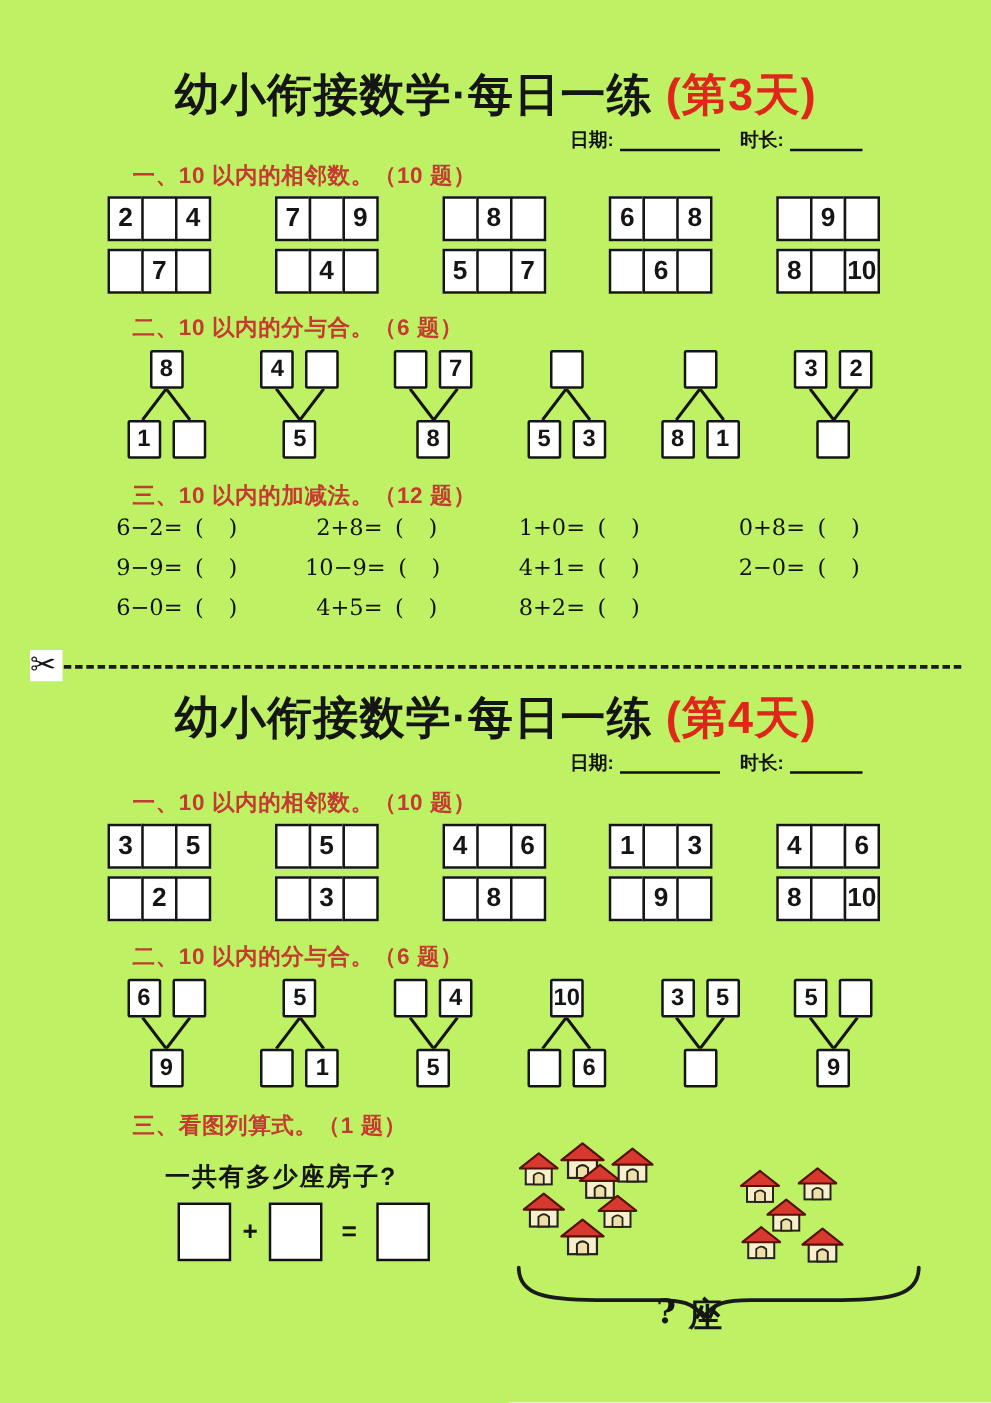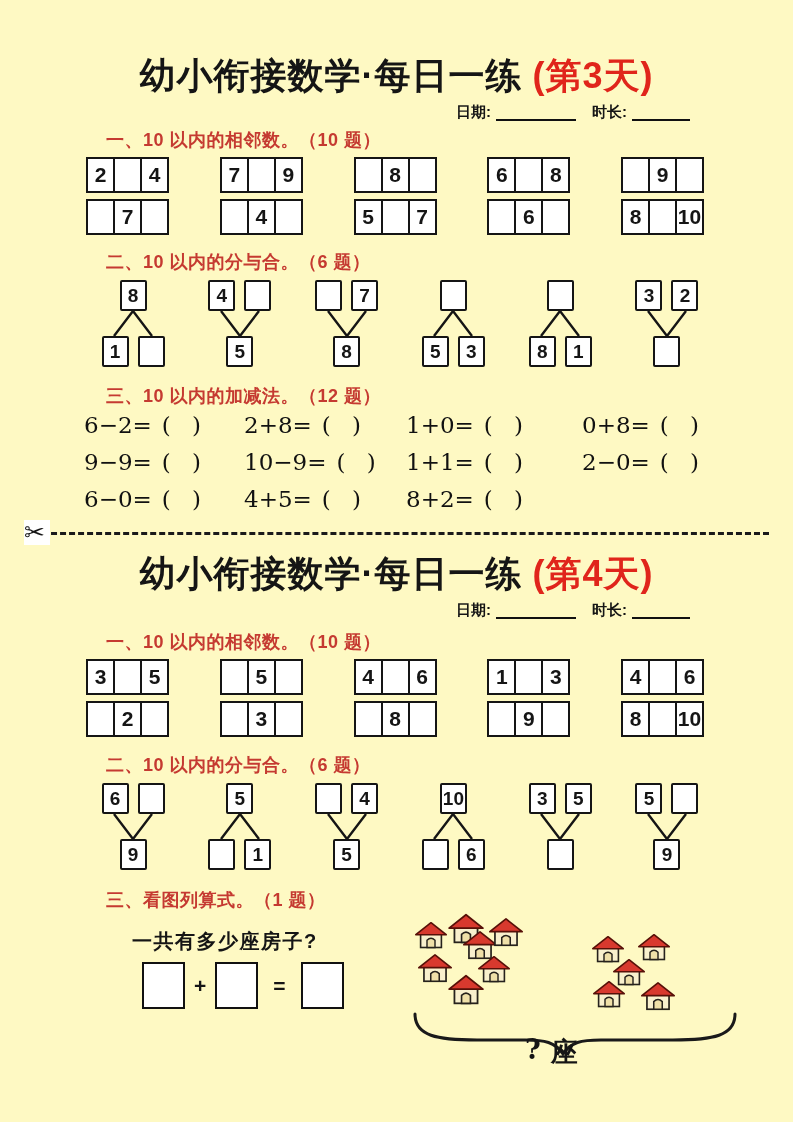--- a/index.html
+++ b/index.html
@@ -1,18 +1,18 @@
 <!DOCTYPE html>
 <html><head>
 <meta charset="utf-8">
 <style>
   * { margin:0; padding:0; box-sizing:border-box; }
   html,body { background:#ffffff; }
   .page {
-    position:relative; width:793px; height:1122px; background:#fef9c3;
+    position:relative; width:793px; height:1122px; background:#bef264;
     font-family:"Liberation Sans","DejaVu Sans",sans-serif; color:#151515; overflow:hidden;
   }
   
   .ttl { position:absolute; width:100%; text-align:center; font-weight:bold;
          font-size:36px; letter-spacing:1px; white-space:nowrap; }
   .ttl .day { color:#e0251b; margin-left:10px; }
   
   .dateline { position:absolute; right:103px; font-size:15px; font-weight:bold;
               display:flex; align-items:flex-end; white-space:nowrap; }
   .ul { display:inline-block; border-bottom:2px solid #111; height:13px; margin:0 0 1px 5px; }
@@ -33,21 +33,21 @@
   .bond { width:96px; }
   .brow { display:flex; justify-content:center; gap:9px; }
   .bcell { width:27px; height:31px; border:2px solid #151515; border-radius:2px;
            display:flex; align-items:center; justify-content:center;
            font-size:19px; font-weight:bold; background:#fff; }
   .blines { display:block; margin:0 auto; width:96px; height:25px; }
   .blines path { stroke:#151515; stroke-width:2.4; fill:none; }
   
   .probs { position:absolute; left:84px; display:grid;
            grid-template-columns:160px 162px 176px 144px; row-gap:11px;
-           font-family:"DejaVu Serif","Liberation Serif",serif; font-size:23px; color:#111; }
+           font-family:"DejaVu Serif","Liberation Serif",serif; font-size:18px; color:#111; }
   .prob { white-space:nowrap; }
   .prob .expr { display:inline-block; min-width:62px; text-align:right; }
   .prob .pn { margin-left:10px; word-spacing:14px; }
   
   .cutline { position:absolute; left:24px; right:24px; top:532px; border-top:3px dashed #1a1a1a; }
   .cutline .sc { position:absolute; left:0px; top:-15px; font-size:25px; line-height:1;
                  background:#fff; padding-right:5px; }
   
   .q-text { position:absolute; left:132px; top:928px; font-size:20px; font-weight:600; letter-spacing:1.5px; }
   .ans-row { position:absolute; left:142px; top:962px; display:flex; align-items:center;
@@ -224,21 +224,21 @@
 
   <div class="shead" style="top:384px">三、10 以内的加减法。（12 题）</div>
 
   <div class="probs" style="top:412px">
     <div class="prob"><span class="expr">6−2=</span><span class="pn">(  )</span></div>
     <div class="prob"><span class="expr">2+8=</span><span class="pn">(  )</span></div>
     <div class="prob"><span class="expr">1+0=</span><span class="pn">(  )</span></div>
     <div class="prob"><span class="expr">0+8=</span><span class="pn">(  )</span></div>
     <div class="prob"><span class="expr">9−9=</span><span class="pn">(  )</span></div>
     <div class="prob"><span class="expr">10−9=</span><span class="pn">(  )</span></div>
-    <div class="prob"><span class="expr">1+1=</span><span class="pn">(  )</span></div>
+    <div class="prob"><span class="expr">4+1=</span><span class="pn">(  )</span></div>
     <div class="prob"><span class="expr">2−0=</span><span class="pn">(  )</span></div>
     <div class="prob"><span class="expr">6−0=</span><span class="pn">(  )</span></div>
     <div class="prob"><span class="expr">4+5=</span><span class="pn">(  )</span></div>
     <div class="prob"><span class="expr">8+2=</span><span class="pn">(  )</span></div>
   </div>
 
   <div class="cutline">
     <span class="sc">✂</span>
   </div>
 

